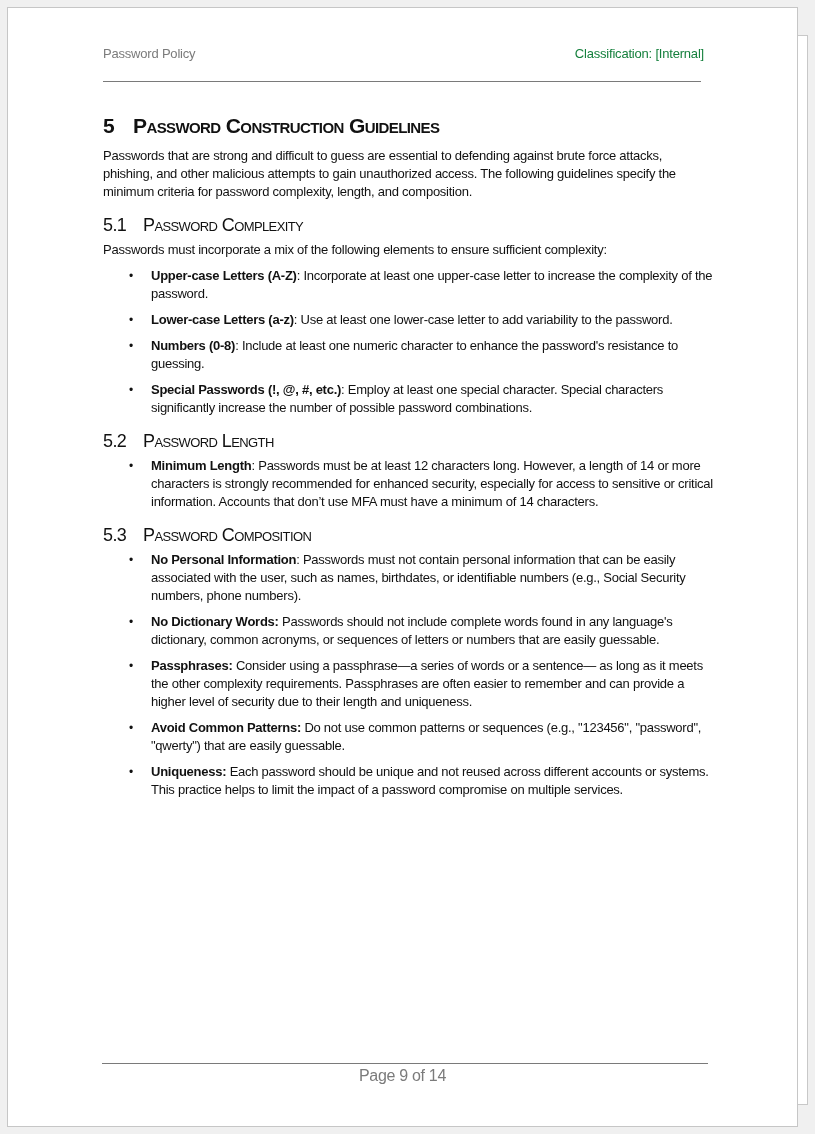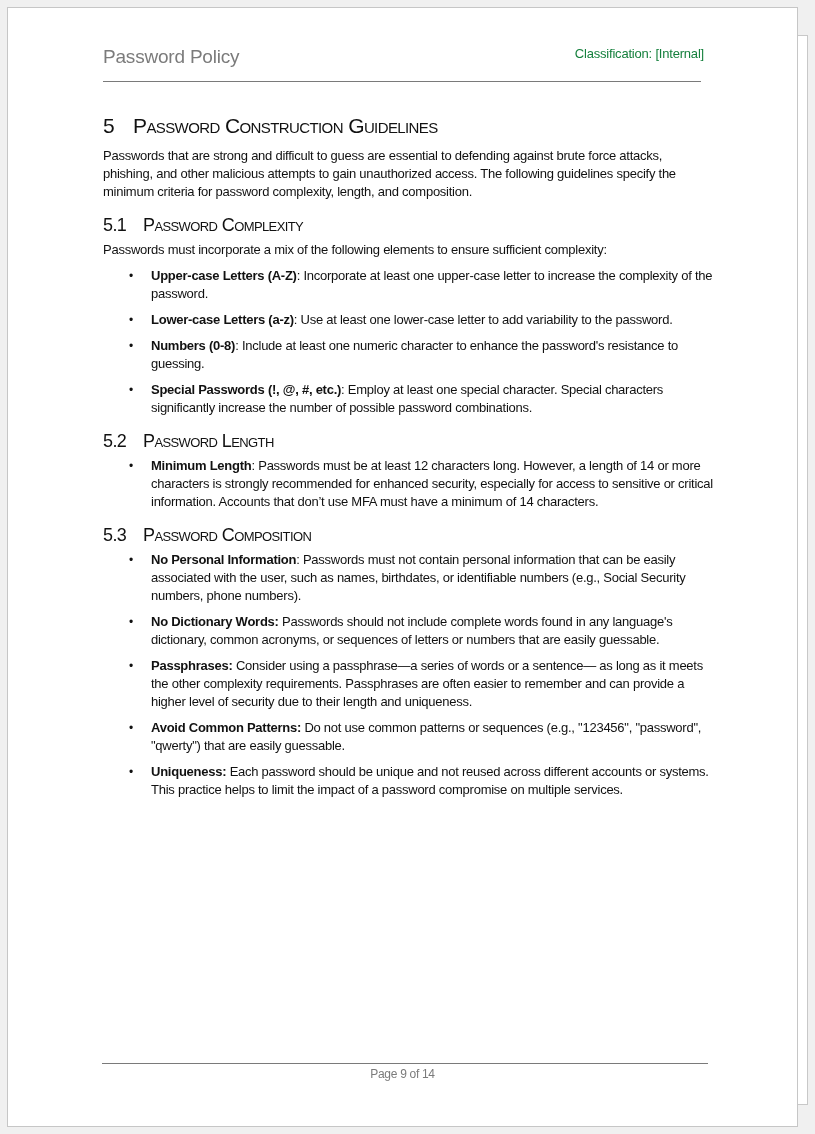--- a/index.html
+++ b/index.html
@@ -15,45 +15,45 @@
       background: #ffffff; border: 1px solid #c8c8c8;
     }
     .page {
       position: absolute; left: 7px; top: 7px;
       width: 791px; height: 1120px;
       background: #ffffff; border: 1px solid #c6c6c6;
       box-sizing: border-box;
     }
     .header-left {
       position: absolute; left: 95px; top: 38px;
-      font-size: 19px; color: #7b7b7b; letter-spacing: -0.2px;
+      font-size: 13px; color: #7b7b7b; letter-spacing: -0.2px;
     }
     .header-right {
       position: absolute; right: 93px; top: 38px;
       font-size: 13px; color: #15803d; letter-spacing: -0.2px;
     }
     .header-rule {
       position: absolute; left: 95px; top: 73px; width: 598px;
       border-top: 1px solid #7a7a7a;
     }
     .footer-rule {
       position: absolute; left: 94px; top: 1055px; width: 606px;
       border-top: 1px solid #7a7a7a;
     }
     .footer-text {
       position: absolute; left: 0; right: 0; top: 1059px;
-      text-align: center; font-size: 12px; color: #7b7b7b; letter-spacing: -0.3px;
+      text-align: center; font-size: 16px; color: #7b7b7b; letter-spacing: -0.3px;
     }
     .content {
       position: absolute; left: 95px; top: 103px; width: 610px;
       color: #111; font-size: 13px; letter-spacing: -0.25px;
     }
     .h1 {
       font-size: 21px; font-variant: small-caps; margin: 0 0 6px 0;
-      letter-spacing: -0.6px; color: #111; font-weight: normal; line-height: 30px;
+      letter-spacing: -0.6px; color: #111; font-weight: bold; line-height: 30px;
     }
     .h1 .num { display: inline-block; width: 30px; }
     .h2 {
       font-size: 18px; font-variant: small-caps; margin: 14px 0 6px 0;
       letter-spacing: -0.6px; color: #111; font-weight: normal; line-height: 20px;
     }
     .h2 .num { display: inline-block; width: 40px; }
     p { margin: 0 0 8px 0; line-height: 18px; }
     ul { list-style: none; margin: 0; padding: 0; }
     li {

